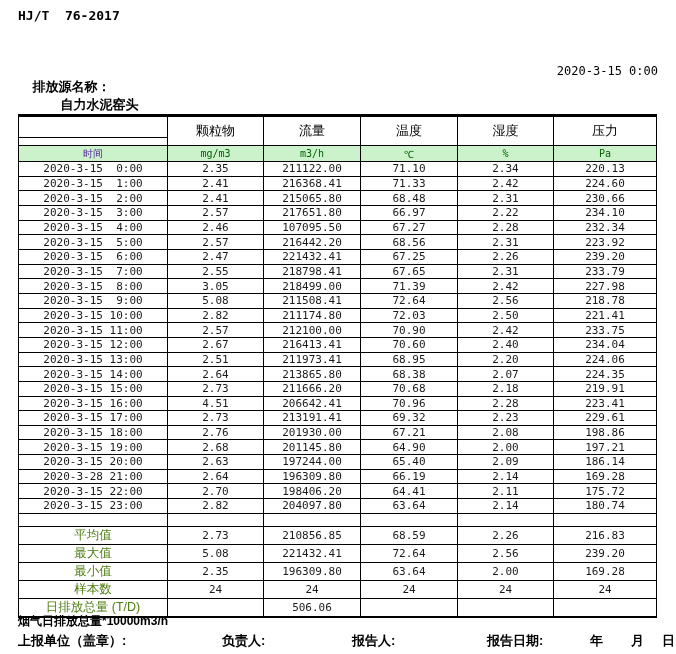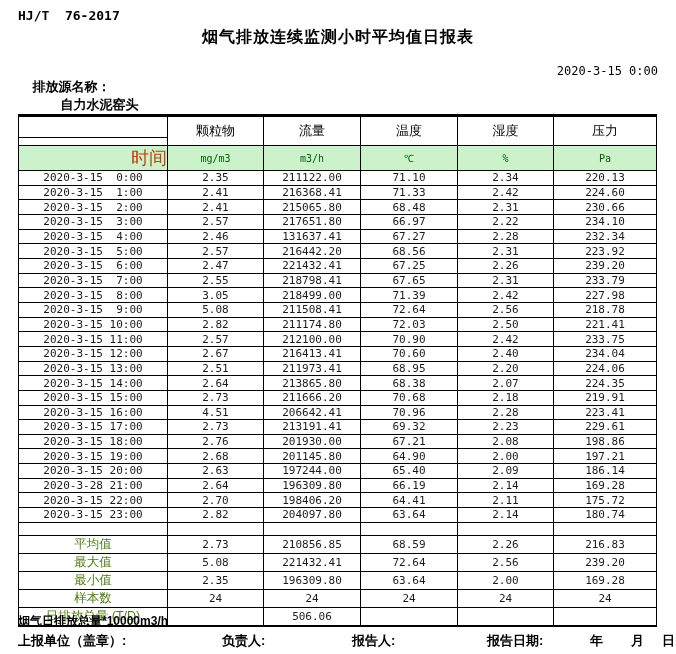--- a/index.html
+++ b/index.html
@@ -28,21 +28,21 @@
     border:1px solid var(--line);border-top:3px solid var(--line);border-bottom:2px solid var(--line);
   }
   table.report td, table.report th{
     border:1px solid var(--line);padding:0;margin:0;text-align:center;
     overflow:hidden;white-space:pre;vertical-align:middle;
   }
   tr.hrow-a th{height:20px;font-size:13px;font-weight:normal;}
   tr.hrow-a td{height:20px;}
   tr.hrow-b td{height:7px;}
   tr.green-row td{background:var(--green-bg);height:15px;}
-  tr.green-row td.time-h{font-size:18px;color:#c2410c;text-align:right;}
+  tr.green-row td.time-h{font-size:10px;color:#4c1d95;}
   tr.green-row td.unit{
     font-family:"DejaVu Sans Mono",monospace;font-size:10px;color:var(--green-text);
   }
   tbody.data td, tbody.summary td{
     height:13.67px;font-family:"DejaVu Sans Mono",monospace;font-size:11px;color:#1a1a1a;
   }
   tbody.summary td.sum-label{
     font-family:"Liberation Sans",sans-serif;font-size:12.5px;color:#4d7c0f;
   }
   tr.spacer-row td{height:12px;}
@@ -58,21 +58,20 @@
   .lbl-year{left:590px;}
   .lbl-month{left:631px;}
   .lbl-day{left:662px;}
 </style>
 </head>
 <body>
 
 <div class="page" style="--green-bg: #ccf2cc; --green-text: #006100; --line: #000000;">
 
   <div class="standard">HJ/T  76-2017</div>
-  <div class="title">烟气排放连续监测小时平均值日报表</div>
 
   <div class="source-row">
     <span>排放源名称：</span>
     <span class="name">自力水泥窑头</span>
   </div>
 
   <div class="datetime">2020-3-15  0:00</div>
 
   <table class="report">
     <colgroup>
@@ -133,21 +132,21 @@
           <td>2020-3-15  3:00</td>
           <td>2.57</td>
           <td>217651.80</td>
           <td>66.97</td>
           <td>2.22</td>
           <td>234.10</td>
         </tr>
         <tr>
           <td>2020-3-15  4:00</td>
           <td>2.46</td>
-          <td>131637.41</td>
+          <td>107095.50</td>
           <td>67.27</td>
           <td>2.28</td>
           <td>232.34</td>
         </tr>
         <tr>
           <td>2020-3-15  5:00</td>
           <td>2.57</td>
           <td>216442.20</td>
           <td>68.56</td>
           <td>2.31</td>

